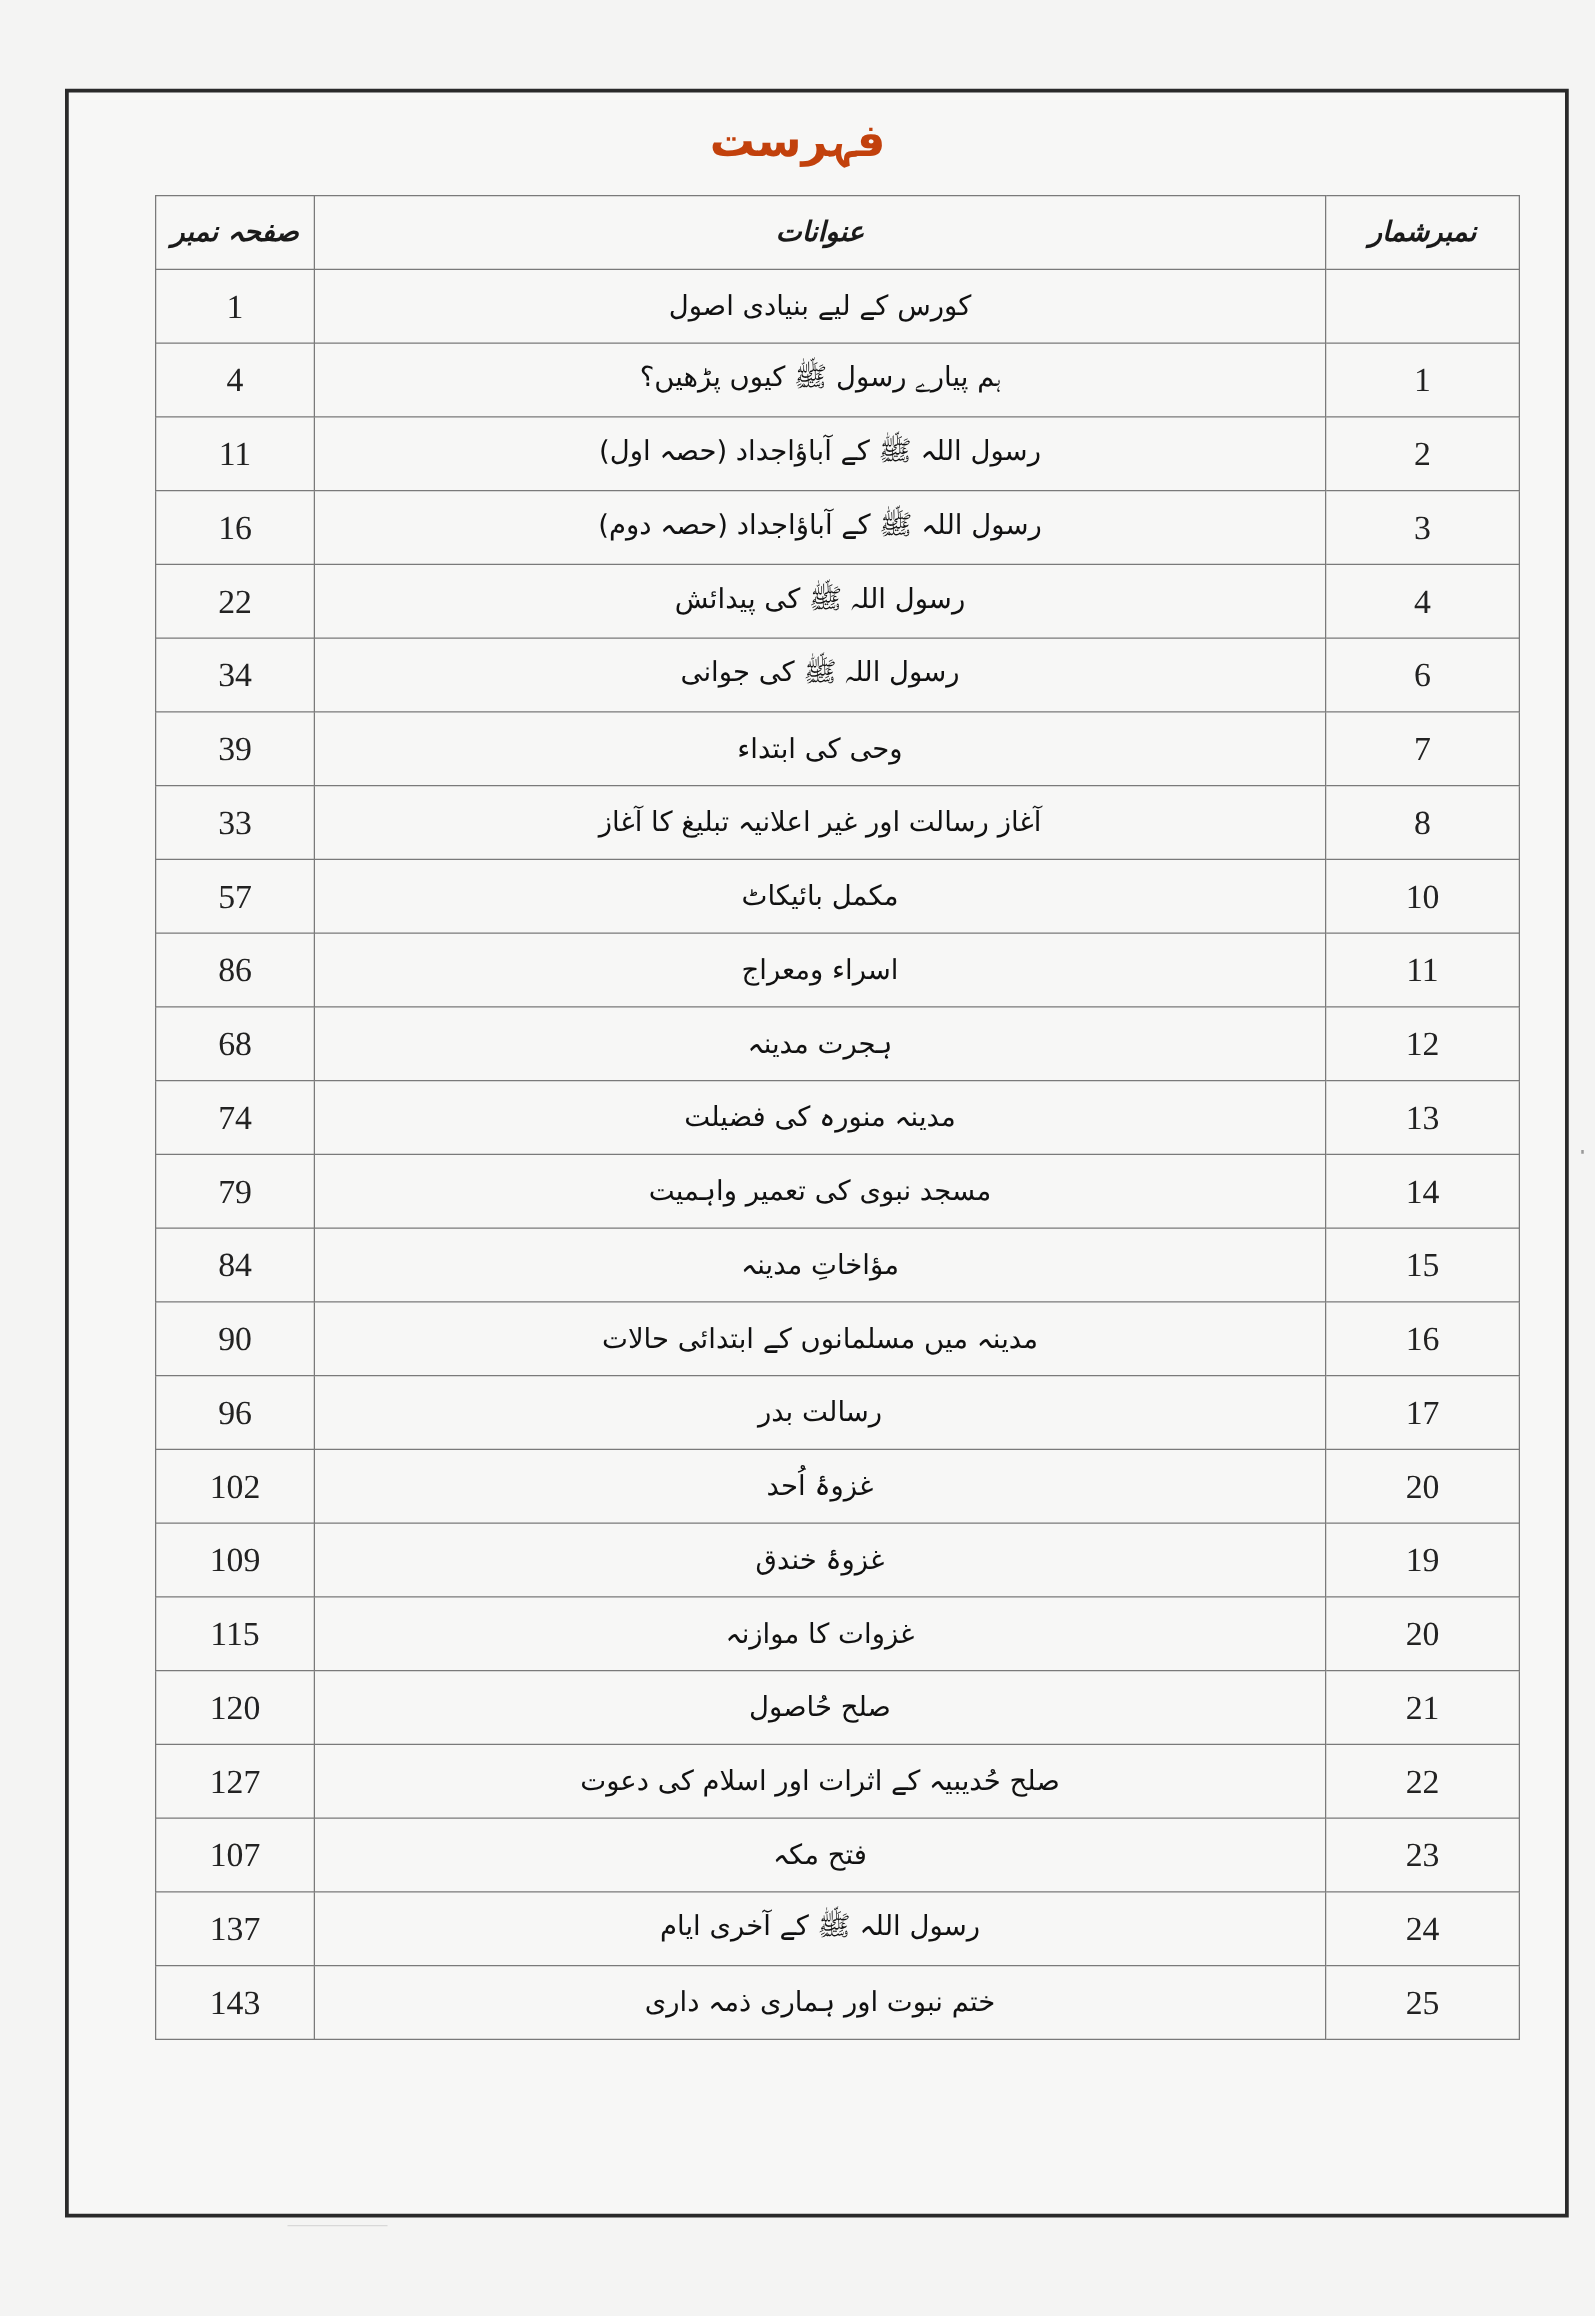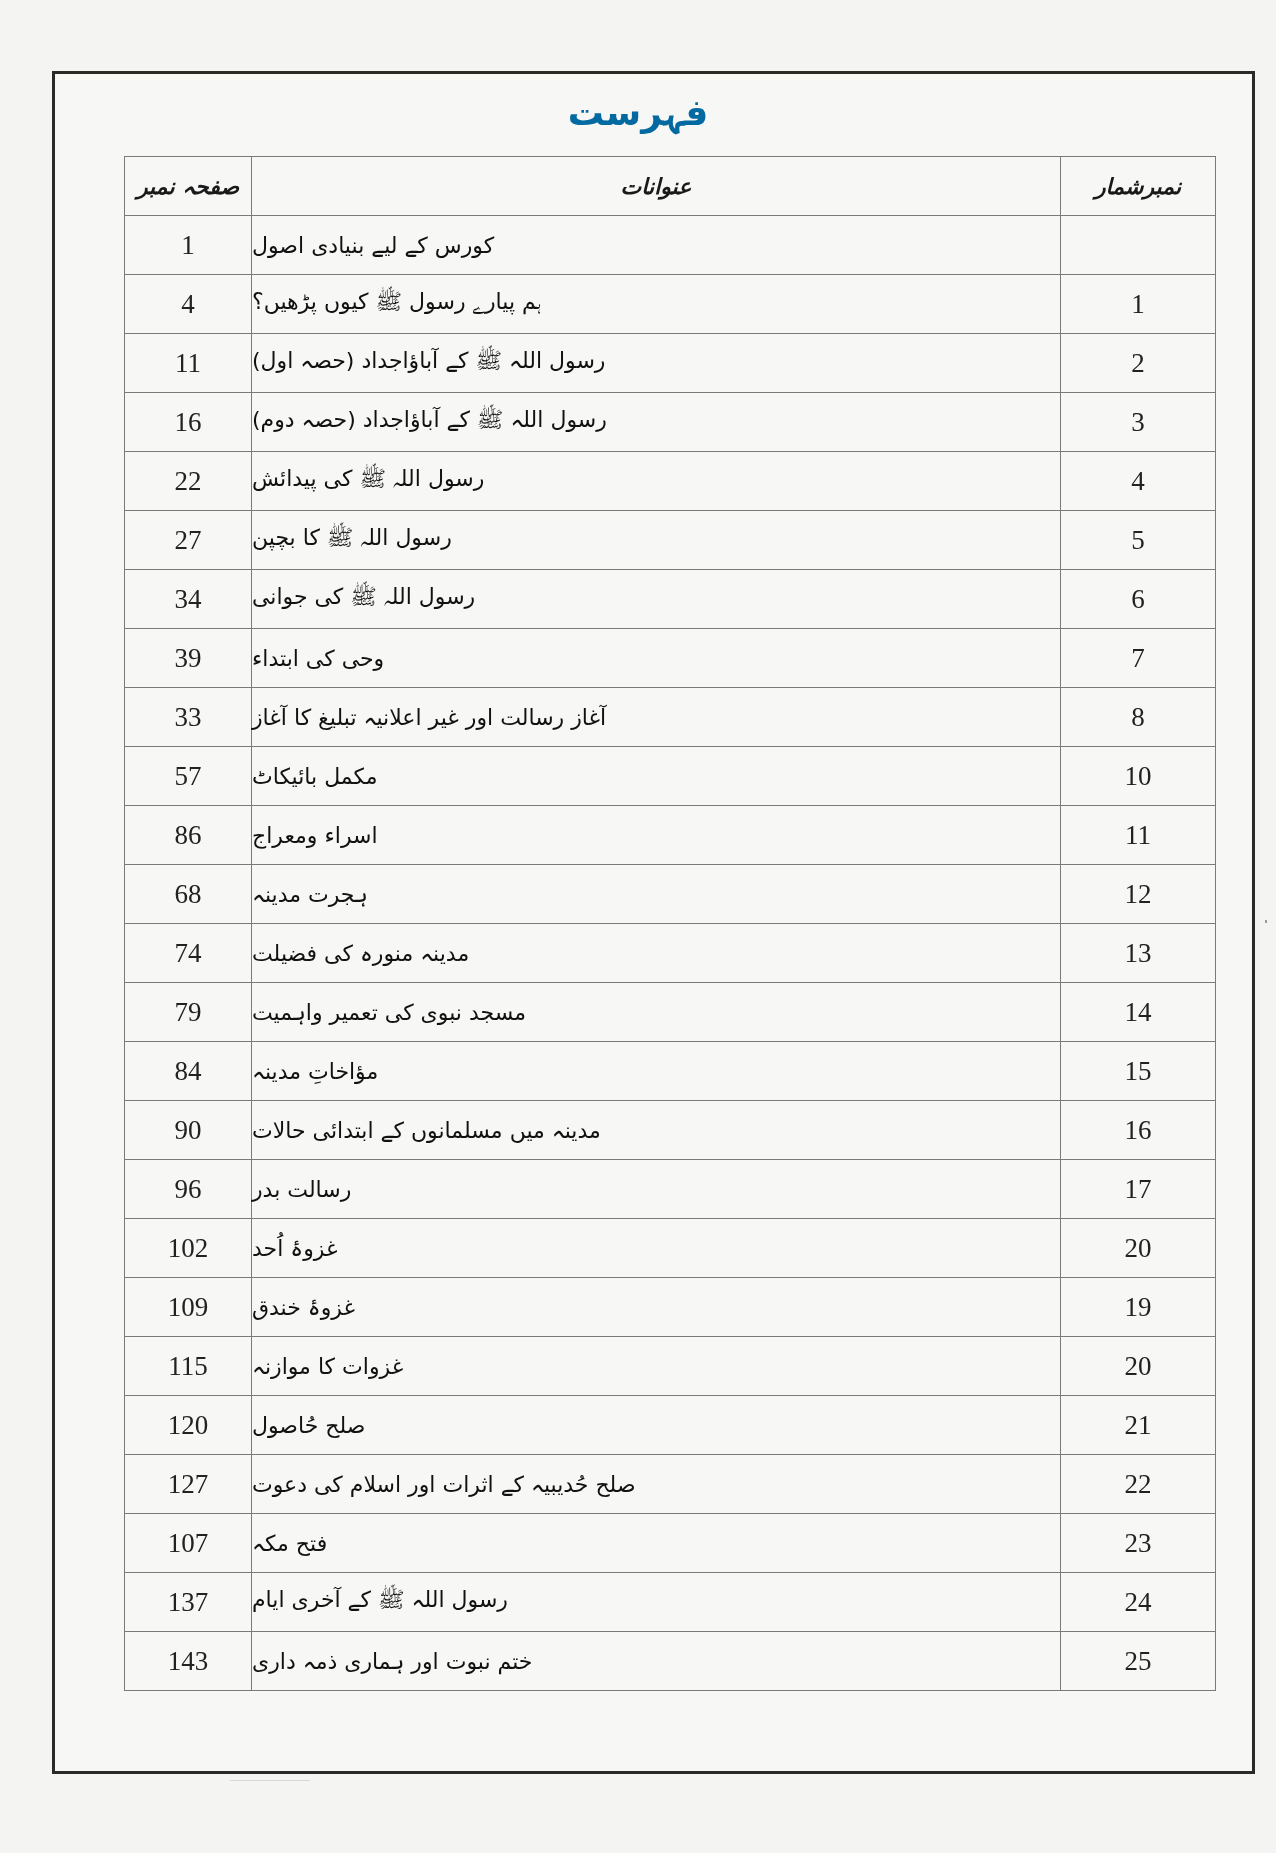--- a/index.html
+++ b/index.html
@@ -28,21 +28,21 @@
     .title {
       position: absolute;
       left: 0;
       right: 0;
       top: 92px;
       text-align: center;
       font-family: "DejaVu Sans", sans-serif;
       font-size: 36px;
       font-weight: bold;
       direction: rtl;
-      color: #0369a1;
+      color: #c2410c;
     }
     table.toc {
       position: absolute;
       left: 124px;
       top: 156px;
       width: 1091px;
       border-collapse: collapse;
       table-layout: fixed;
     }
     table.toc td, table.toc th {
@@ -63,21 +63,21 @@
       font-style: italic;
     }
     td.page, td.serial {
       text-align: center;
       font-family: "Liberation Serif", serif;
       font-size: 27px;
       color: #222;
     }
     td.title-cell {
       direction: rtl;
-      text-align: left;
+      text-align: center;
       padding-right: 18px;
       font-family: "DejaVu Sans", sans-serif;
       font-size: 22px;
       color: #111;
       margin-left: 34px;
     }
     .scan-mark {
       position: absolute;
       left: 1265px;
       top: 920px;
@@ -134,25 +134,20 @@
         <td class="page">16</td>
         <td class="title-cell">رسول اللہ ﷺ کے آباؤاجداد (حصہ دوم)</td>
         <td class="serial">3</td>
       </tr>
       <tr>
         <td class="page">22</td>
         <td class="title-cell">رسول اللہ ﷺ کی پیدائش</td>
         <td class="serial">4</td>
       </tr>
       <tr>
-        <td class="page">27</td>
-        <td class="title-cell">رسول اللہ ﷺ کا بچپن</td>
-        <td class="serial">5</td>
-      </tr>
-      <tr>
         <td class="page">34</td>
         <td class="title-cell">رسول اللہ ﷺ کی جوانی</td>
         <td class="serial">6</td>
       </tr>
       <tr>
         <td class="page">39</td>
         <td class="title-cell">وحی کی ابتداء</td>
         <td class="serial">7</td>
       </tr>
       <tr>

